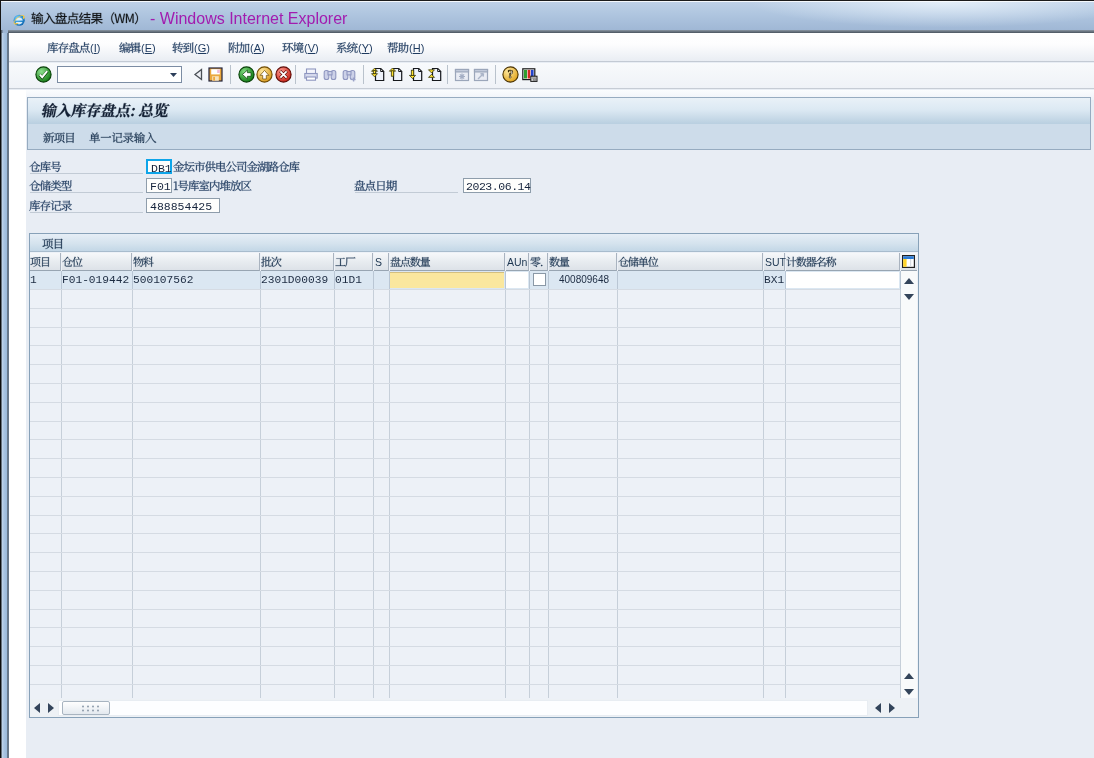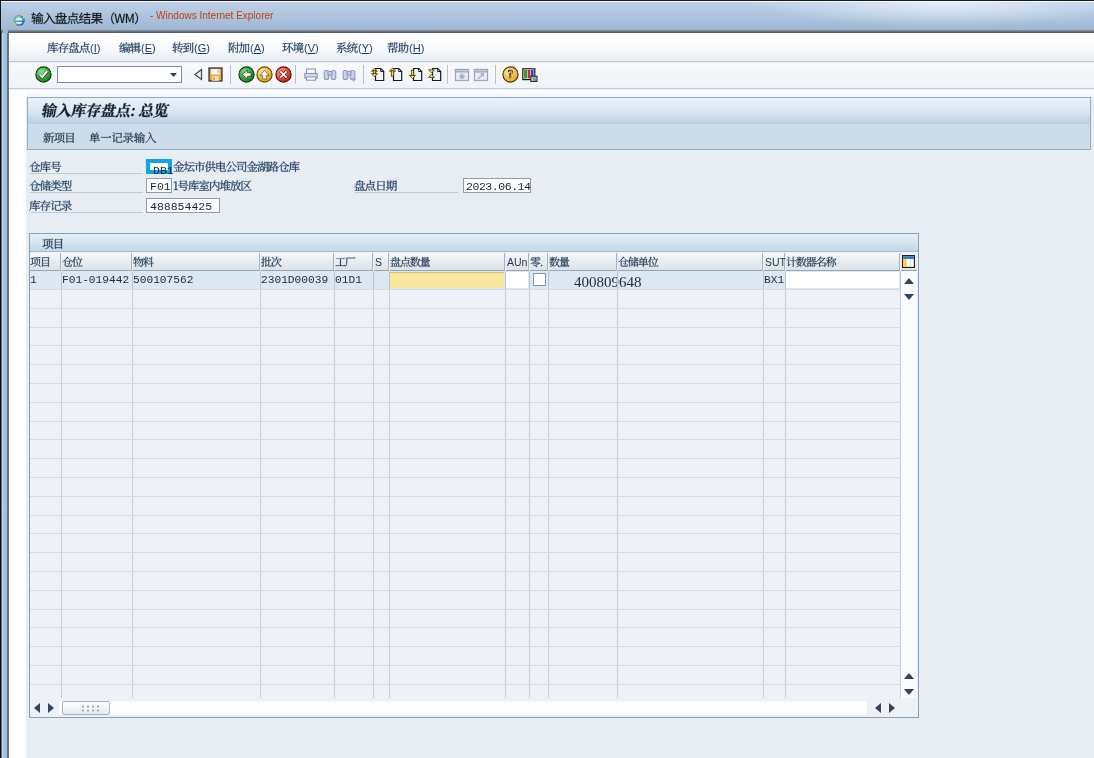--- a/index.html
+++ b/index.html
@@ -11,21 +11,21 @@
     <div style="position:absolute;left:0px;top:30px;width:8px;height:3px;background:linear-gradient(90deg,#10100f,#9db5d3 40%,#9db5d3)"></div>
     <div style="position:absolute;left:0px;top:0px;width:1094px;height:1px;background:#1b1b1b"></div>
     <div style="position:absolute;left:1px;top:1px;width:1093px;height:1px;background:rgba(250,252,254,0.9)"></div>
     <div style="position:absolute;left:0px;top:33px;width:9px;height:725px;background:linear-gradient(90deg,#0c0c0c 0px,#0c0c0c 1px,#c2d6ec 2px,#a9c4e1 4px,#9dbbdb 6.5px,#68788a 7.5px,#68788a 9px)"></div>
     <div style="position:absolute;left:0px;top:0px;width:1px;height:33px;background:#151515"></div>
     <div style="position:absolute;left:31px;top:11px">
       <svg width="116" height="15" style="overflow:visible">
         <path fill="#15181c" stroke="#15181c" stroke-width="0.2" d="M9.2 6.4V10.9H10.0V6.4ZM10.8 5.9V11.9C10.8 12.1 10.8 12.1 10.7 12.1C10.5 12.1 10 12.1 9.4 12.1C9.5 12.3 9.6 12.7 9.7 12.9C10.4 12.9 10.9 12.9 11.2 12.8C11.5 12.6 11.6 12.4 11.6 11.9V5.9ZM0.9 7.8C1 7.7 1.4 7.7 1.8 7.7H2.8V9.4C1.9 9.6 1.1 9.8 0.5 9.9L0.7 10.8L2.8 10.3V13.0H3.6V10.1L4.6 9.8L4.6 9.0L3.6 9.2V7.7H4.6V6.8H3.6V4.9H2.8V6.8H1.7C2 5.9 2.3 4.9 2.6 3.8H4.6V2.9H2.7C2.8 2.5 2.9 2 3 1.6L2.1 1.4C2 1.9 2 2.4 1.9 2.9H0.6V3.8H1.7C1.5 4.8 1.3 5.7 1.1 6.0C1 6.6 0.8 7 0.6 7.0C0.7 7.3 0.8 7.7 0.9 7.8ZM8.3 1.4C7.5 2.7 5.9 3.9 4.4 4.7C4.6 4.8 4.9 5.1 5 5.4C5.3 5.2 5.7 5 6 4.8V5.3H10.7V4.7C11 4.9 11.3 5.1 11.7 5.2C11.8 5 12 4.7 12.3 4.5C10.9 3.9 9.8 3.2 8.8 2.1L9.1 1.7ZM6.4 4.5C7.1 4 7.7 3.4 8.3 2.8C8.9 3.5 9.6 4 10.4 4.5ZM7.7 6.9V7.9H6.0V6.9ZM5.2 6.1V13.0H6.0V10.4H7.7V12.0C7.7 12.1 7.7 12.2 7.6 12.2C7.5 12.2 7.2 12.2 6.8 12.2C6.9 12.4 7 12.7 7 12.9C7.5 12.9 7.9 12.9 8.2 12.8C8.5 12.7 8.5 12.4 8.5 12.0V6.1ZM6 8.6H7.7V9.6H6.0ZM15.6 2.5C16.4 3.1 17.1 3.8 17.6 4.6C16.8 8.1 15.3 10.7 12.4 12.2C12.7 12.3 13.1 12.7 13.3 12.9C15.8 11.4 17.5 9.1 18.4 5.8C19.8 8.4 20.7 11.3 23.6 12.9C23.6 12.6 23.9 12.1 24 11.8C19.9 9.3 20.2 4.6 16.2 1.7ZM28.7 6.6C29.4 7 30.3 7.6 30.7 8.0L31.2 7.4C30.8 7 29.9 6.4 29.2 6.1ZM29.6 1.3C29.6 1.6 29.4 2 29.2 2.4H26.5V4.6L26.5 5.1H24.4V5.9H26.3C26.1 6.7 25.7 7.5 24.7 8.1C24.9 8.2 25.3 8.5 25.4 8.7C26.6 8 27.1 6.9 27.3 5.9H33.1V7.4C33.1 7.5 33.1 7.6 32.9 7.6C32.7 7.6 32.2 7.6 31.6 7.6C31.7 7.8 31.8 8.1 31.9 8.4C32.7 8.4 33.3 8.4 33.6 8.2C34 8.1 34.1 7.8 34.1 7.4V5.9H35.8V5.1H34.1V2.4H30.3L30.7 1.5ZM28.8 3.8C29.5 4.2 30.3 4.7 30.7 5.1H27.4L27.4 4.6V3.1H33.1V5.1H30.7L31.2 4.5C30.8 4.1 29.9 3.6 29.3 3.3ZM25.8 8.7V11.8H24.4V12.7H35.8V11.8H34.4V8.7ZM26.7 11.8V9.5H28.4V11.8ZM29.2 11.8V9.5H30.9V11.8ZM31.8 11.8V9.5H33.5V11.8ZM38.7 6.1H45.3V8.4H38.7ZM40 10.4C40.1 11.2 40.2 12.3 40.2 12.9L41.2 12.8C41.2 12.2 41.1 11.1 40.9 10.3ZM42.6 10.4C43 11.2 43.3 12.2 43.5 12.9L44.4 12.6C44.2 12 43.8 11 43.4 10.2ZM45.2 10.3C45.8 11.1 46.5 12.2 46.8 12.9L47.7 12.5C47.4 11.8 46.6 10.8 46 10.0ZM37.9 10.0C37.5 11 36.9 12 36.2 12.6L37.1 13.0C37.8 12.3 38.4 11.3 38.8 10.3ZM37.8 5.2V9.3H46.2V5.2H42.4V3.6H47.2V2.8H42.4V1.4H41.4V5.2ZM48 11.3 48.2 12.3C49.5 12 51.1 11.7 52.7 11.3L52.6 10.4C51 10.8 49.2 11.1 48 11.3ZM48.3 6.6C48.5 6.5 48.8 6.5 50.4 6.3C49.8 7.1 49.3 7.7 49.1 7.9C48.7 8.4 48.4 8.7 48.1 8.8C48.2 9 48.3 9.5 48.4 9.7C48.7 9.5 49.1 9.4 52.7 8.8C52.6 8.6 52.6 8.2 52.6 7.9L49.8 8.4C50.8 7.3 51.8 6 52.7 4.6L51.8 4.1C51.6 4.5 51.3 5 51 5.4L49.3 5.6C50.1 4.5 50.8 3.2 51.4 1.9L50.4 1.5C49.9 3 49 4.5 48.7 4.9C48.4 5.3 48.2 5.6 48 5.7C48.1 5.9 48.3 6.4 48.3 6.6ZM55.7 1.4V3.1H52.7V4.0H55.7V6.0H53.1V6.9H59.3V6.0H56.6V4.0H59.5V3.1H56.6V1.4ZM53.4 8.2V13.0H54.3V12.5H58.0V12.9H59.0V8.2ZM54.3 11.6V9.0H58.0V11.6ZM61.5 2.0V7.0H65.3V8.1H60.3V9.0H64.5C63.4 10.2 61.6 11.3 60 11.8C60.2 12 60.5 12.4 60.6 12.6C62.3 12 64.1 10.8 65.3 9.4V13.0H66.3V9.3C67.6 10.7 69.4 11.9 71 12.5C71.2 12.3 71.5 11.9 71.7 11.7C70.1 11.2 68.2 10.1 67.1 9.0H71.3V8.1H66.3V7.0H70.2V2.0ZM62.5 4.9H65.3V6.2H62.5ZM66.3 4.9H69.2V6.2H66.3ZM62.5 2.8H65.3V4.1H62.5ZM66.3 2.8H69.2V4.1H66.3ZM80.2 7.2C80.2 9.7 81.2 11.7 82.7 13.2L83.4 12.8C82 11.3 81.1 9.5 81.1 7.2C81.1 5 82 3.1 83.4 1.6L82.7 1.2C81.2 2.8 80.2 4.8 80.2 7.2ZM85.6 12.0H87.0L88.3 6.4C88.5 5.7 88.7 5 88.8 4.3H88.9C89 5 89.1 5.7 89.3 6.4L90.7 12.0H92.1L94 2.8H92.9L91.9 7.8C91.8 8.8 91.6 9.8 91.4 10.8H91.3C91.1 9.8 90.9 8.8 90.7 7.8L89.4 2.8H88.3L87.1 7.8C86.8 8.8 86.6 9.8 86.4 10.8H86.3C86.2 9.8 86 8.8 85.8 7.8L84.8 2.8H83.6ZM94.9 12.0H96.0V6.9C96 6.1 95.9 5 95.8 4.2H95.9L96.6 6.3L98.4 11.1H99.2L100.9 6.3L101.6 4.2H101.7C101.6 5 101.5 6.1 101.5 6.9V12.0H102.6V2.8H101.2L99.5 7.7C99.2 8.3 99.1 9 98.8 9.6H98.8C98.5 9 98.3 8.3 98.1 7.7L96.3 2.8H94.9ZM107 7.2C107 4.8 106 2.8 104.5 1.2L103.8 1.6C105.2 3.1 106.1 5 106.1 7.2C106.1 9.5 105.2 11.3 103.8 12.8L104.5 13.2C106 11.7 107 9.7 107 7.2Z"></path>
       </svg>
     </div>
-    <div style="position:absolute;left:150px;top:10px;font-size:10px;color:#c2410c;letter-spacing:0px"> - Windows Internet Explorer</div>
+    <div style="position:absolute;left:150px;top:10px;font-size:16px;color:#a21caf;letter-spacing:0px"> - Windows Internet Explorer</div>
     <div style="position:absolute;left:12px;top:13px">
       <svg width="14" height="14" viewBox="0 0 17 17">
         <defs>
           <radialGradient id="ieg" cx="35%" cy="30%" r="80%">
             <stop offset="0%" stop-color="#7ecef8"></stop>
             <stop offset="55%" stop-color="#2a8fd4"></stop>
             <stop offset="100%" stop-color="#0a5ea8"></stop>
           </radialGradient>
         </defs>
         <circle cx="8.7" cy="8.8" r="6.8" fill="url(#ieg)"></circle>
@@ -286,21 +286,21 @@
         <path fill="#1e3a5f" stroke="#1e3a5f" stroke-width="0.25" d="M6.6 1.9 5.5 1.4C4.5 3.2 2.5 5.4 0.4 6.7L0.5 6.8C1.3 6.4 2.1 5.9 2.9 5.4V10.6C2.9 11.4 3.2 11.6 4.6 11.6H6.8C9.8 11.6 10.3 11.4 10.3 11.0C10.3 10.8 10.2 10.7 9.8 10.7L9.8 8.9H9.7C9.5 9.7 9.3 10.3 9.2 10.6C9.2 10.7 9.1 10.8 8.9 10.8C8.6 10.8 7.8 10.8 6.8 10.8H4.6C3.8 10.8 3.6 10.7 3.6 10.5V6.1H7.6C7.6 7.6 7.5 8.4 7.3 8.6C7.2 8.6 7.1 8.7 7 8.7C6.8 8.7 6.1 8.6 5.7 8.6V8.8C6 8.8 6.4 8.9 6.6 9.0C6.7 9.1 6.8 9.3 6.8 9.5C7.2 9.5 7.5 9.4 7.8 9.2C8.2 8.9 8.3 8 8.3 6.1C8.6 6.1 8.7 6.1 8.8 6.0L7.9 5.3L7.5 5.7H3.8L2.9 5.3C4.2 4.4 5.2 3.3 6 2.2C6.9 4.2 8.6 5.6 10.5 6.4C10.6 6 10.9 5.8 11.2 5.7L11.2 5.6C9.2 5.1 7.1 3.7 6.1 2.0L6.1 2.0C6.4 2.1 6.5 2 6.6 1.9ZM14.1 2 14 2.1C14.3 2.6 14.7 3.3 14.8 3.9C15.5 4.5 16.2 3 14.1 2.0ZM15.2 5.3C15.4 5.2 15.5 5.2 15.6 5.1L14.9 4.4L14.6 4.8H13.3L13.4 5.1H14.5V9.8C14.5 10 14.4 10.1 14.1 10.3L14.6 11.2C14.7 11.1 14.8 11 14.9 10.8C15.5 10.1 16.2 9.4 16.5 9.1L16.4 8.9L15.2 9.7ZM13.2 4.5 12.8 4.3C13.1 3.6 13.4 2.8 13.6 1.9C13.8 1.9 14 1.8 14 1.7L12.9 1.4C12.5 3.5 11.8 5.7 11 7.2L11.2 7.3C11.5 6.8 11.9 6.3 12.2 5.7V11.9H12.3C12.6 11.9 12.9 11.7 12.9 11.6V4.7C13.1 4.7 13.2 4.6 13.2 4.5ZM19.3 2.6 18.8 3.2H18.3V1.7C18.6 1.7 18.7 1.6 18.7 1.5L17.6 1.4V3.2H16.0L16.1 3.5H17.6V5.4H15.7L15.8 5.8H18.2C17.9 6.1 17.5 6.4 17.2 6.7L16.9 6.6V6.9C16.4 7.3 15.9 7.7 15.4 8.0L15.5 8.2C16 7.9 16.5 7.7 16.9 7.4V11.9H17.1C17.4 11.9 17.6 11.7 17.6 11.6V11.0H20.1V11.7H20.2C20.5 11.7 20.8 11.5 20.9 11.5V7.4C21.1 7.4 21.3 7.3 21.3 7.2L20.4 6.5L20 6.9H17.8L17.6 6.9C18.1 6.5 18.5 6.2 18.9 5.8H21.6C21.8 5.8 21.9 5.7 21.9 5.6C21.5 5.2 21 4.8 21 4.8L20.5 5.4H19.3C20.1 4.6 20.7 3.8 21.2 3.0C21.4 3 21.5 3 21.6 2.9L20.6 2.4C20.4 2.7 20.3 3 20.1 3.3C19.8 2.9 19.3 2.6 19.3 2.6ZM17.6 10.7V9.1H20.1V10.7ZM17.6 8.8V7.3H20.1V8.8ZM18.5 5.4H18.3V3.5H19.8L19.9 3.5C19.5 4.1 19.1 4.8 18.5 5.4ZM23.5 1.8 23.4 1.9C23.9 2.3 24.6 3.1 24.8 3.7C25.6 4.1 26.1 2.5 23.5 1.8ZM31 3.3 30.5 4.0H28.3C29 3.4 29.7 2.8 30.2 2.3C30.4 2.4 30.6 2.3 30.7 2.2L29.7 1.6C29.2 2.3 28.5 3.3 27.9 4.0H27.3V1.8C27.6 1.7 27.7 1.6 27.7 1.5L26.5 1.4V4.0H21.9L22 4.3H25.8C24.8 5.4 23.4 6.5 21.8 7.2L21.9 7.4C23.7 6.8 25.4 5.8 26.5 4.6V6.9H26.7C27 6.9 27.3 6.7 27.3 6.7V4.8C28.5 5.3 30.1 6.3 30.8 7.0C31.8 7.3 31.8 5.5 27.3 4.5V4.3H31.7C31.9 4.3 32 4.2 32 4.1C31.6 3.8 31 3.3 31 3.3ZM31.2 7.6 30.6 8.3H27.0C27.1 8 27.1 7.8 27.1 7.5C27.4 7.5 27.5 7.4 27.5 7.2L26.4 7.1C26.4 7.5 26.3 7.9 26.2 8.3H21.7L21.8 8.6H26.2C25.8 9.9 24.8 10.9 21.6 11.6L21.7 11.9C25.6 11.1 26.6 10.1 27 8.6H27.1C27.9 10.5 29.4 11.4 31.7 11.9C31.8 11.6 32 11.3 32.3 11.2L32.3 11.1C30 10.8 28.3 10.1 27.4 8.6H31.9C32.1 8.6 32.2 8.6 32.2 8.4C31.8 8.1 31.2 7.6 31.2 7.6ZM39 1.9V6.3H39.1C39.4 6.3 39.7 6.1 39.7 6.0V2.4C40 2.3 40.1 2.2 40.1 2.1ZM41.5 1.4V6.7C41.5 6.8 41.4 6.9 41.3 6.9C41.1 6.9 40.1 6.8 40.1 6.8V7.0C40.6 7 40.8 7.1 40.9 7.3C41.1 7.4 41.1 7.6 41.1 7.8C42.1 7.7 42.2 7.3 42.2 6.7V1.8C42.5 1.8 42.6 1.7 42.6 1.5ZM36.1 2.5V4.4H34.6L34.6 3.8V2.5ZM32.3 4.4 32.4 4.7H33.9C33.8 5.7 33.4 6.8 32.2 7.7L32.4 7.8C34 7 34.4 5.8 34.6 4.7H36.1V7.6H36.2C36.5 7.6 36.8 7.5 36.8 7.4V4.7H38.3C38.4 4.7 38.6 4.7 38.6 4.5C38.2 4.2 37.7 3.7 37.7 3.7L37.1 4.4H36.8V2.5H38.1C38.3 2.5 38.4 2.4 38.4 2.3C38.1 1.9 37.5 1.5 37.5 1.5L37 2.1H32.6L32.7 2.5H33.9V3.8L33.9 4.4ZM32.3 11.3 32.4 11.6H42.5C42.7 11.6 42.8 11.5 42.8 11.4C42.4 11.1 41.7 10.6 41.7 10.6L41.2 11.3H37.9V9.1H41.5C41.7 9.1 41.8 9.1 41.8 9.0C41.4 8.6 40.8 8.1 40.8 8.1L40.3 8.8H37.9V7.7C38.2 7.7 38.3 7.6 38.3 7.4L37.2 7.3V8.8H33.4L33.5 9.1H37.2V11.3Z"></path>
       </svg>
     </div>
     <div style="position:absolute;left:30px;top:178px;width:113px;height:15px;border-bottom:1px solid #c2cbd5"></div>
     <div style="position:absolute;left:29px;top:199px">
       <svg width="43" height="13" style="overflow:visible">
         <path fill="#1e3a5f" stroke="#1e3a5f" stroke-width="0.25" d="M5.3 1.3 5.2 1.4C5.6 1.7 6 2.2 6.2 2.6C7 3.1 7.5 1.6 5.3 1.3ZM6.4 3.6 5.3 3.2C5.2 3.6 5 4.1 4.8 4.6H2.8L2.9 5.0H4.6C4.3 5.7 4 6.4 3.7 6.9C3.5 7 3.3 7.1 3.1 7.1L3.9 7.8L4.3 7.4H6.5V9.1H2.6L2.7 9.4H6.5V11.9H6.7C7.1 11.9 7.3 11.7 7.3 11.7V9.4H10.8C10.9 9.4 11 9.4 11.1 9.2C10.7 8.9 10.1 8.4 10.1 8.4L9.5 9.1H7.3V7.4H9.9C10.1 7.4 10.2 7.4 10.2 7.3C9.9 6.9 9.3 6.5 9.3 6.5L8.8 7.1H7.3V5.7C7.6 5.6 7.7 5.5 7.7 5.4L6.5 5.2V7.1H4.4C4.7 6.5 5.1 5.7 5.4 5.0H10.3C10.5 5 10.6 4.9 10.6 4.8C10.2 4.4 9.6 4 9.6 4.0L9.1 4.6H5.6L5.9 3.8C6.2 3.8 6.3 3.7 6.4 3.6ZM10.1 2.1 9.5 2.8H2.5L1.6 2.4V6.0C1.6 8 1.5 10.1 0.4 11.8L0.6 11.9C2.2 10.2 2.4 7.9 2.4 6.0V3.1H10.8C11 3.1 11.1 3.1 11.1 2.9C10.7 2.6 10.1 2.1 10.1 2.1ZM20.4 2.5 19.8 3.2H15.4C15.6 2.8 15.8 2.3 15.9 1.9C16.2 1.9 16.3 1.9 16.4 1.7L15.2 1.4C15 1.9 14.8 2.6 14.6 3.2H11.4L11.5 3.6H14.4C13.7 5.3 12.6 7 11.1 8.2L11.2 8.3C12 7.8 12.6 7.3 13.2 6.7V11.9H13.3C13.6 11.9 13.9 11.6 13.9 11.5V6.1C14.1 6.1 14.2 6 14.2 5.9L13.9 5.8C14.4 5.1 14.9 4.3 15.2 3.6H21.1C21.3 3.6 21.4 3.5 21.4 3.4C21 3 20.4 2.5 20.4 2.5ZM20.3 7.1 19.8 7.8H18.2V7.0C18.5 7 18.6 6.9 18.6 6.7L18.4 6.7C19.1 6.3 19.8 5.8 20.3 5.4C20.5 5.4 20.7 5.4 20.8 5.3L19.9 4.5L19.4 5.0H15.2L15.3 5.3H19.3C18.9 5.7 18.4 6.3 18 6.7L17.5 6.6V7.8H14.5L14.6 8.1H17.5V10.8C17.5 10.9 17.4 11 17.2 11.0C17 11 15.7 10.9 15.7 10.9V11.1C16.3 11.1 16.6 11.2 16.7 11.4C16.9 11.5 17 11.7 17 11.9C18.1 11.8 18.2 11.4 18.2 10.8V8.1H21.0C21.2 8.1 21.3 8 21.3 7.9C21 7.6 20.3 7.1 20.3 7.1ZM22.8 1.4 22.6 1.5C23.2 2 23.9 2.9 24.1 3.6C25 4.1 25.5 2.4 22.8 1.4ZM24.1 4.9C24.3 4.9 24.5 4.8 24.5 4.7L23.8 4.1L23.4 4.5H21.7L21.8 4.8H23.4V9.9C23.4 10.1 23.3 10.2 23 10.4L23.5 11.3C23.6 11.3 23.7 11.1 23.8 10.9C24.6 10.1 25.4 9.3 25.8 8.8L25.7 8.7L24.1 9.8ZM26.2 5.5V10.7C26.2 11.4 26.5 11.5 27.6 11.5H29.4C31.8 11.5 32.3 11.4 32.3 11.0C32.3 10.9 32.2 10.8 31.9 10.7L31.9 9.0H31.7C31.6 9.8 31.4 10.4 31.3 10.7C31.3 10.8 31.2 10.8 31 10.9C30.8 10.9 30.2 10.9 29.4 10.9H27.7C27 10.9 26.9 10.8 26.9 10.6V6.3H30.5V7.1H30.6C30.8 7.1 31.2 7 31.2 6.9V2.8C31.5 2.8 31.7 2.7 31.7 2.6L30.8 1.8L30.3 2.3H25.5L25.6 2.7H30.5V5.9H27.1L26.2 5.5ZM33.9 6.3 33.7 6.4C34.3 6.8 35.1 7.6 35.3 8.2C36.2 8.7 36.7 7 33.9 6.3ZM41.8 4.8 41.2 5.5H40.5L40.6 2.4C40.8 2.4 40.9 2.3 41 2.2L40.2 1.5L39.8 2.0H33.7L33.8 2.3H39.8L39.8 3.7H34.1L34.2 4.1H39.8L39.7 5.5H32.3L32.4 5.8H37.1V8.1C35.1 9 33.2 9.8 32.4 10.1L33.1 11.0C33.2 10.9 33.3 10.8 33.3 10.7C35 9.7 36.2 9 37.1 8.3V10.8C37.1 10.9 37.1 11 36.9 11.0C36.6 11 35.4 10.9 35.4 10.9V11.1C36 11.1 36.3 11.2 36.4 11.4C36.6 11.5 36.7 11.7 36.7 11.9C37.8 11.8 37.9 11.4 37.9 10.8V6.3C38.7 8.9 40.3 10.2 42.1 11.1C42.3 10.8 42.5 10.6 42.8 10.5L42.8 10.4C41.7 10 40.4 9.3 39.4 8.3C40.2 7.9 41 7.4 41.5 6.9C41.7 7 41.8 7 41.9 6.9L41 6.3C40.6 6.8 39.9 7.6 39.2 8.1C38.7 7.5 38.2 6.8 37.9 5.8H42.5C42.7 5.8 42.8 5.8 42.8 5.7C42.4 5.3 41.8 4.8 41.8 4.8Z"></path>
       </svg>
     </div>
     <div style="position:absolute;left:30px;top:198px;width:113px;height:15px;border-bottom:1px solid #c2cbd5"></div>
-    <div style="position:absolute;left:146px;top:159px;width:26px;height:15px;background:#fefefc;border:4px solid #0ea5e9;font-family:'Liberation Mono',monospace;font-size:11.5px;color:#16243c;line-height:13px;padding:1px 0 0 3px;">DB1</div>
+    <div style="position:absolute;left:146px;top:159px;width:26px;height:15px;background:#fefefc;border:2px solid #0ea5e9;font-family:'Liberation Mono',monospace;font-size:11.5px;color:#16243c;line-height:13px;padding:1px 0 0 3px;">DB1</div>
     <div style="position:absolute;left:146px;top:178px;width:26px;height:15px;background:#fefefc;border:1px solid #8e9dab;font-family:'Liberation Mono',monospace;font-size:11.5px;color:#16243c;line-height:13px;padding:1px 0 0 3px;">F01</div>
     <div style="position:absolute;left:146px;top:198px;width:74px;height:15px;background:#fefefc;border:1px solid #8e9dab;font-family:'Liberation Mono',monospace;font-size:11.5px;color:#16243c;line-height:13px;padding:1px 0 0 3px;">488854425</div>
     <div style="position:absolute;left:173px;top:160px">
       <svg width="127" height="13" style="overflow:visible">
         <path fill="#1e3a5f" stroke="#1e3a5f" stroke-width="0.25" d="M2.6 8.2 2.5 8.3C2.9 8.9 3.4 9.8 3.4 10.6C4.1 11.3 4.9 9.6 2.6 8.2ZM8.1 8.1C7.8 9.1 7.3 10.1 6.9 10.7L7.1 10.9C7.7 10.3 8.3 9.5 8.8 8.8C9.1 8.8 9.2 8.7 9.2 8.6ZM6 2.0C6.8 3.6 8.6 5.1 10.4 6.0C10.5 5.7 10.8 5.5 11.1 5.4L11.1 5.2C9.1 4.4 7.2 3.2 6.2 1.8C6.5 1.8 6.6 1.7 6.6 1.6L5.3 1.3C4.6 2.9 2.3 5.2 0.3 6.3L0.4 6.4C2.6 5.4 4.9 3.6 6 2.0ZM0.7 11.2 0.7 11.6H10.6C10.7 11.6 10.8 11.5 10.9 11.4C10.5 11 9.8 10.5 9.8 10.5L9.2 11.2H6.1V7.7H10.1C10.3 7.7 10.4 7.7 10.4 7.5C10 7.2 9.4 6.7 9.4 6.7L8.8 7.4H6.1V5.5H8.2C8.4 5.5 8.5 5.5 8.5 5.4C8.1 5 7.5 4.6 7.5 4.6L7 5.2H2.8L2.9 5.5H5.3V7.4H1.2L1.3 7.7H5.3V11.2ZM20.6 5 20.1 5.6H14.5L14.6 6.0H21.3C21.5 6 21.6 5.9 21.6 5.8C21.3 5.4 20.6 5 20.6 5.0ZM20 2.1 19.5 2.7H15.3L15.4 3.1H20.7C20.9 3.1 21 3 21 2.9C20.7 2.5 20 2.1 20 2.1ZM19.1 7.9 18.9 8.0C19.3 8.6 19.8 9.4 20.2 10.2C18.2 10.4 16.3 10.5 15.1 10.6C16.2 9.5 17.5 7.9 18.1 6.7C18.3 6.8 18.5 6.7 18.5 6.6L17.4 6.0C17 7.2 15.7 9.5 14.7 10.5C14.6 10.6 14.4 10.6 14.4 10.6L14.9 11.6C15 11.6 15 11.5 15.1 11.3C17.2 11 19.1 10.7 20.3 10.4C20.5 10.9 20.7 11.3 20.7 11.7C21.6 12.4 22.2 10.3 19.1 7.9ZM14.3 4 13.8 4.6H13.4V2.1C13.7 2 13.8 1.9 13.8 1.8L12.7 1.6V4.6H11.0L11.1 5.0H12.7V8.9C11.9 9.1 11.3 9.3 10.9 9.3L11.4 10.3C11.5 10.3 11.6 10.2 11.6 10.1C13.2 9.4 14.4 8.8 15.2 8.5L15.2 8.3L13.4 8.7V5.0H14.9C15.1 5 15.2 4.9 15.2 4.8C14.9 4.4 14.3 4 14.3 4.0ZM25.7 1.4 25.6 1.4C26 1.8 26.6 2.5 26.7 3.1C27.6 3.6 28.2 1.9 25.7 1.4ZM31 2.5 30.4 3.2H21.5L21.6 3.6H26.3V5.2H23.8L23 4.8V10.3H23.2C23.5 10.3 23.8 10.2 23.8 10.1V5.5H26.3V11.9H26.5C26.9 11.9 27.1 11.7 27.1 11.6V5.5H29.7V9.3C29.7 9.4 29.7 9.5 29.5 9.5C29.2 9.5 28 9.4 28 9.4V9.6C28.6 9.6 28.9 9.7 29 9.8C29.2 10 29.2 10.2 29.3 10.4C30.3 10.3 30.5 9.9 30.5 9.3V5.6C30.7 5.6 30.9 5.5 31 5.4L30 4.7L29.6 5.2H27.1V3.6H31.7C31.9 3.6 32 3.5 32 3.4C31.6 3 31 2.5 31 2.5ZM37.2 8.5C36.7 9.6 35.7 10.9 34.5 11.8L34.7 11.9C36 11.3 37.2 10.1 37.9 9.2C38.1 9.3 38.2 9.2 38.3 9.1ZM39.4 8.7 39.2 8.8C40.1 9.5 41.3 10.8 41.6 11.8C42.6 12.4 43.1 10.3 39.4 8.7ZM39.6 1.5V4.2H37.3V1.9C37.6 1.9 37.7 1.8 37.8 1.6L36.6 1.5V4.2H35.0L35.1 4.5H36.6V7.6H34.7L34.8 8.0H42.4C42.6 8 42.7 7.9 42.7 7.8C42.3 7.4 41.7 6.9 41.7 6.9L41.2 7.6H40.3V4.5H42.2C42.3 4.5 42.4 4.5 42.5 4.4C42.1 4 41.5 3.5 41.5 3.5L41 4.2H40.3V1.9C40.6 1.9 40.7 1.8 40.7 1.6ZM37.3 4.5H39.6V7.6H37.3ZM34.5 1.4C33.9 3.6 32.9 5.9 31.9 7.3L32 7.4C32.5 6.9 33.1 6.2 33.5 5.5V11.9H33.7C33.9 11.9 34.2 11.7 34.3 11.6V5.0C34.5 5 34.6 4.9 34.6 4.8L34.1 4.6C34.5 3.8 34.9 2.9 35.2 2.0C35.5 2 35.7 1.9 35.7 1.7ZM47 5.8H44.2V3.7H47.0ZM47 6.2V8.2H44.2V6.2ZM47.8 5.8V3.7H50.8V5.8ZM47.8 6.2H50.8V8.2H47.8ZM44.2 9.1V8.5H47.0V10.5C47 11.3 47.4 11.6 48.6 11.6H50.2C52.6 11.6 53.1 11.5 53.1 11.0C53.1 10.9 53 10.8 52.7 10.7L52.7 8.9H52.5C52.4 9.8 52.2 10.4 52.1 10.6C52 10.7 52 10.8 51.8 10.8C51.5 10.8 51 10.9 50.2 10.9H48.6C47.9 10.9 47.8 10.7 47.8 10.3V8.5H50.8V9.2H50.9C51.2 9.2 51.5 9 51.5 8.9V3.8C51.8 3.7 52 3.7 52 3.6L51.1 2.8L50.7 3.3H47.8V1.8C48.1 1.7 48.2 1.6 48.2 1.5L47 1.3V3.3H44.3L43.5 2.9V9.3H43.6C43.9 9.3 44.2 9.1 44.2 9.1ZM57.6 2.1 56.5 1.6C55.6 3.8 54.2 5.9 52.9 7.2L53 7.3C54.6 6.2 56.1 4.4 57.1 2.3C57.4 2.4 57.5 2.3 57.6 2.1ZM59.5 7.7 59.4 7.8C60 8.5 60.6 9.4 61.1 10.2C58.8 10.5 56.5 10.6 55.1 10.7C56.4 9.3 57.7 7.4 58.4 6.0C58.7 6 58.9 5.9 58.9 5.8L57.7 5.2C57.2 6.7 55.8 9.4 54.8 10.5C54.7 10.6 54.3 10.7 54.3 10.7L54.8 11.7C54.8 11.6 54.9 11.6 55 11.4C57.5 11.1 59.7 10.8 61.3 10.5C61.5 10.9 61.6 11.3 61.7 11.7C62.7 12.4 63.2 10.1 59.5 7.7ZM60.3 1.8 59.5 1.5 59.4 1.6C60 4.1 61.1 5.8 63 6.9C63.1 6.7 63.4 6.4 63.7 6.4L63.7 6.3C61.9 5.5 60.6 3.9 59.9 2.3C60.1 2.1 60.2 1.9 60.3 1.8ZM63.7 4 63.8 4.3H71.0C71.2 4.3 71.3 4.3 71.3 4.1C70.9 3.8 70.3 3.3 70.3 3.3L69.8 4.0ZM64 2 64.1 2.4H72.3V10.6C72.3 10.8 72.2 10.9 71.9 10.9C71.6 10.9 70 10.8 70 10.8V11.0C70.7 11.1 71 11.2 71.3 11.3C71.5 11.4 71.6 11.6 71.6 11.9C72.9 11.8 73 11.3 73 10.7V2.5C73.3 2.5 73.4 2.4 73.5 2.3L72.5 1.5L72.2 2.0ZM69 6.2V8.9H65.6V6.2ZM64.9 5.9V10.6H65.0C65.3 10.6 65.6 10.4 65.6 10.3V9.2H69.0V10.2H69.1C69.3 10.2 69.7 10 69.7 9.9V6.3C70 6.3 70.1 6.2 70.2 6.1L69.3 5.4L68.9 5.9H65.7L64.9 5.5ZM76.1 8.2 76 8.3C76.4 8.9 76.9 9.8 76.9 10.6C77.6 11.3 78.4 9.6 76.1 8.2ZM81.6 8.1C81.3 9.1 80.8 10.1 80.4 10.7L80.6 10.9C81.2 10.3 81.8 9.5 82.3 8.8C82.6 8.8 82.7 8.7 82.7 8.6ZM79.5 2.0C80.3 3.6 82.1 5.1 83.9 6.0C84 5.7 84.3 5.5 84.6 5.4L84.6 5.2C82.6 4.4 80.7 3.2 79.7 1.8C80 1.8 80.1 1.7 80.1 1.6L78.8 1.3C78.1 2.9 75.8 5.2 73.8 6.3L73.9 6.4C76.1 5.4 78.4 3.6 79.5 2.0ZM74.2 11.2 74.2 11.6H84.1C84.2 11.6 84.3 11.5 84.4 11.4C84 11 83.3 10.5 83.3 10.5L82.7 11.2H79.6V7.7H83.6C83.8 7.7 83.9 7.7 83.9 7.5C83.5 7.2 82.9 6.7 82.9 6.7L82.3 7.4H79.6V5.5H81.7C81.9 5.5 82 5.5 82 5.4C81.6 5 81 4.6 81 4.6L80.5 5.2H76.3L76.4 5.5H78.8V7.4H74.7L74.8 7.7H78.8V11.2ZM85.2 1.4 85.1 1.5C85.5 1.8 86.1 2.4 86.3 2.9C87.1 3.4 87.6 1.8 85.2 1.4ZM84.5 4.1 84.4 4.2C84.9 4.5 85.3 5 85.5 5.5C86.3 6 86.8 4.4 84.5 4.1ZM87.4 6.8V11.4H87.5C87.8 11.4 88.1 11.2 88.1 11.2V9.9H90.0V10.6H90.1C90.3 10.6 90.6 10.4 90.6 10.4V7.3C90.8 7.3 91 7.2 91.1 7.1L90.4 6.4L90 6.8H89.4V4.5H91.1C91.2 4.5 91.3 4.4 91.4 4.3C91 3.9 90.5 3.5 90.5 3.5L90 4.1H89.4V1.9C89.7 1.8 89.8 1.7 89.8 1.5L88.7 1.4V4.1H87.2L87.4 3.5L87.2 3.5C85.4 8 85.4 8 85.3 8.3C85.2 8.6 85.1 8.6 85 8.6C84.9 8.6 84.5 8.6 84.5 8.6V8.8C84.7 8.9 84.9 8.9 85.1 9.0C85.3 9.2 85.4 10.1 85.2 11.3C85.2 11.7 85.3 11.9 85.6 11.9C85.9 11.9 86.1 11.6 86.2 11.1C86.2 10.1 85.9 9.6 85.9 9.1C85.9 8.8 85.9 8.4 86 8.1C86.1 7.6 86.7 5.7 87.2 4.2L87.2 4.5H88.7V6.8H88.1L87.4 6.5ZM88.1 9.6V7.1H90.0V9.6ZM93.9 2.5V4.7H92.2V2.5ZM91.5 2.1V6.6C91.5 8.8 91.2 10.5 89.7 11.8L89.9 11.9C91.6 10.9 92 9.4 92.1 7.7H93.9V10.7C93.9 10.9 93.8 10.9 93.6 10.9C93.4 10.9 92.4 10.9 92.4 10.9V11.0C92.9 11.1 93.1 11.2 93.3 11.3C93.4 11.4 93.5 11.6 93.5 11.8C94.5 11.7 94.6 11.4 94.6 10.8V2.6C94.8 2.6 95 2.5 95.1 2.4L94.1 1.7L93.7 2.1H92.3L91.5 1.8ZM93.9 5.0V7.4H92.2L92.2 6.6V5.0ZM101.2 1.4C100.7 3 99.9 4.5 99.1 5.4L99.2 5.5C99.8 5.1 100.4 4.5 100.8 3.9C101.1 4.5 101.4 5 101.8 5.5C100.9 6.5 99.8 7.4 98.5 8.0L98.6 8.2C99.1 8 99.5 7.8 100 7.6V11.9H100.1C100.4 11.9 100.7 11.7 100.7 11.7V11.1H103.5V11.9H103.6C104 11.9 104.3 11.7 104.3 11.6V8.2C104.5 8.1 104.6 8.1 104.7 8.0L103.8 7.3L103.5 7.8H100.8L100.1 7.5C100.9 7 101.6 6.5 102.2 6.0C102.9 6.7 103.8 7.4 105 7.8C105.1 7.5 105.3 7.3 105.6 7.2L105.7 7.1C104.4 6.8 103.4 6.2 102.6 5.5C103.2 4.8 103.7 4 104.1 3.1C104.4 3.1 104.5 3.1 104.6 3.0L103.8 2.2L103.3 2.7H101.5C101.7 2.5 101.8 2.2 101.9 1.9C102.1 2 102.3 1.9 102.3 1.7ZM100.7 10.8V8.1H103.5V10.8ZM103.3 3.0C103 3.8 102.6 4.5 102.1 5.1C101.7 4.7 101.3 4.2 101 3.6C101.1 3.4 101.3 3.2 101.4 3.0ZM98.2 2.5V4.9H96.2V2.5ZM95.5 2.2V5.8H95.6C96 5.8 96.2 5.6 96.2 5.6V5.3H96.9V10.2L96.2 10.4V6.9C96.4 6.8 96.5 6.7 96.5 6.6L95.5 6.5V10.5L94.8 10.7L95.2 11.7C95.3 11.6 95.4 11.5 95.5 11.4C97.2 10.7 98.5 10.2 99.5 9.7L99.5 9.6L97.6 10.0V7.4H99.2C99.3 7.4 99.4 7.3 99.5 7.2C99.1 6.9 98.6 6.4 98.6 6.4L98.1 7.1H97.6V5.3H98.2V5.7H98.3C98.5 5.7 98.9 5.5 98.9 5.5V2.6C99.1 2.6 99.3 2.5 99.4 2.4L98.5 1.7L98.1 2.2H96.4L95.5 1.8ZM111.6 1.9 110.5 1.4C109.5 3.2 107.5 5.4 105.4 6.7L105.5 6.8C106.3 6.4 107.1 5.9 107.9 5.4V10.6C107.9 11.4 108.2 11.6 109.6 11.6H111.8C114.8 11.6 115.3 11.4 115.3 11.0C115.3 10.8 115.2 10.7 114.8 10.7L114.8 8.9H114.7C114.5 9.7 114.3 10.3 114.2 10.6C114.2 10.7 114.1 10.8 113.9 10.8C113.6 10.8 112.8 10.8 111.8 10.8H109.6C108.8 10.8 108.6 10.7 108.6 10.5V6.1H112.6C112.6 7.6 112.5 8.4 112.3 8.6C112.2 8.6 112.1 8.7 112 8.7C111.8 8.7 111.1 8.6 110.7 8.6V8.8C111 8.8 111.4 8.9 111.6 9.0C111.7 9.1 111.8 9.3 111.8 9.5C112.2 9.5 112.5 9.4 112.8 9.2C113.2 8.9 113.3 8 113.3 6.1C113.6 6.1 113.7 6.1 113.8 6.0L112.9 5.3L112.5 5.7H108.8L107.9 5.3C109.2 4.4 110.2 3.3 111 2.2C111.9 4.2 113.6 5.6 115.5 6.4C115.6 6 115.9 5.8 116.2 5.7L116.2 5.6C114.2 5.1 112.1 3.7 111.1 2.0L111.1 2.0C111.4 2.1 111.5 2 111.6 1.9ZM120.8 1.3 120.7 1.4C121.1 1.7 121.5 2.2 121.7 2.6C122.5 3.1 123 1.6 120.8 1.3ZM121.9 3.6 120.8 3.2C120.7 3.6 120.5 4.1 120.3 4.6H118.3L118.4 5.0H120.1C119.8 5.7 119.5 6.4 119.2 6.9C119 7 118.8 7.1 118.6 7.1L119.4 7.8L119.8 7.4H122.0V9.1H118.1L118.2 9.4H122.0V11.9H122.2C122.6 11.9 122.8 11.7 122.8 11.7V9.4H126.3C126.4 9.4 126.5 9.4 126.6 9.2C126.2 8.9 125.6 8.4 125.6 8.4L125 9.1H122.8V7.4H125.4C125.6 7.4 125.7 7.4 125.7 7.3C125.4 6.9 124.8 6.5 124.8 6.5L124.3 7.1H122.8V5.7C123.1 5.6 123.2 5.5 123.2 5.4L122 5.2V7.1H119.9C120.2 6.5 120.6 5.7 120.9 5.0H125.8C126 5 126.1 4.9 126.1 4.8C125.7 4.4 125.1 4 125.1 4.0L124.6 4.6H121.1L121.4 3.8C121.7 3.8 121.8 3.7 121.9 3.6ZM125.6 2.1 125 2.8H118.0L117.1 2.4V6.0C117.1 8 117 10.1 115.9 11.8L116.1 11.9C117.7 10.2 117.9 7.9 117.9 6.0V3.1H126.3C126.5 3.1 126.6 3.1 126.6 2.9C126.2 2.6 125.6 2.1 125.6 2.1Z"></path>
       </svg>
     </div>
     <div style="position:absolute;left:173px;top:179px">
       <svg width="79" height="13" style="overflow:visible">
         <path fill="#1e3a5f" stroke="#1e3a5f" stroke-width="0.25" d="M0.9 11 4.9 11.0V10.7L3.4 10.5L3.4 8.4V4.5L3.4 2.6L3.3 2.5L0.8 3.1V3.5L2.5 3.2V8.4L2.4 10.5L0.9 10.7ZM14.4 5.5 13.9 6.2H5.0L5.1 6.6H7.8C7.7 7 7.4 7.5 7.2 8.0C7 8 6.8 8.1 6.7 8.2L7.5 8.8L7.9 8.5H13.0C12.8 9.6 12.5 10.6 12.1 10.9C12 11 11.9 11 11.6 11.0C11.4 11 10.3 10.9 9.7 10.8L9.7 11.0C10.2 11.1 10.8 11.3 11 11.4C11.2 11.5 11.2 11.7 11.2 11.9C11.8 11.9 12.2 11.8 12.5 11.6C13.1 11.2 13.6 10 13.7 8.6C14 8.5 14.1 8.5 14.2 8.4L13.4 7.7L12.9 8.1H7.9C8.2 7.7 8.4 7 8.6 6.6H15.1C15.3 6.6 15.4 6.5 15.4 6.4C15.1 6 14.4 5.5 14.4 5.5ZM7.7 5.4V4.9H12.7V5.4H12.8C13.1 5.4 13.4 5.3 13.5 5.2V2.4C13.7 2.4 13.9 2.3 13.9 2.2L13 1.5L12.6 1.9H7.7L6.9 1.6V5.6H7.0C7.3 5.6 7.7 5.4 7.7 5.4ZM12.7 2.3V4.5H7.7V2.3ZM20.2 1.3 20.1 1.4C20.5 1.7 21 2.2 21.1 2.6C21.9 3.1 22.4 1.6 20.2 1.3ZM21.3 3.6 20.2 3.2C20.1 3.6 19.9 4.1 19.7 4.6H17.7L17.8 5.0H19.5C19.2 5.7 18.9 6.4 18.6 6.9C18.4 7 18.2 7.1 18 7.1L18.8 7.8L19.2 7.4H21.5V9.1H17.5L17.6 9.4H21.5V11.9H21.6C22 11.9 22.2 11.7 22.2 11.7V9.4H25.7C25.8 9.4 25.9 9.4 26 9.2C25.6 8.9 25 8.4 25 8.4L24.5 9.1H22.2V7.4H24.8C25 7.4 25.1 7.4 25.1 7.3C24.8 6.9 24.2 6.5 24.2 6.5L23.7 7.1H22.2V5.7C22.5 5.6 22.6 5.5 22.6 5.4L21.5 5.2V7.1H19.3C19.6 6.5 20 5.7 20.3 5.0H25.3C25.4 5 25.5 4.9 25.6 4.8C25.2 4.4 24.6 4 24.6 4.0L24 4.6H20.5L20.8 3.8C21.1 3.8 21.2 3.7 21.3 3.6ZM25 2.1 24.4 2.8H17.4L16.5 2.4V6.0C16.5 8 16.4 10.1 15.3 11.8L15.5 11.9C17.2 10.2 17.3 7.9 17.3 6.0V3.1H25.7C25.9 3.1 26 3.1 26 2.9C25.6 2.6 25 2.1 25 2.1ZM30.4 1.3 30.2 1.4C30.6 1.7 31.1 2.2 31.2 2.7C31.9 3.2 32.5 1.6 30.4 1.3ZM33.9 3.9 33.4 4.5H27.4L27.5 4.8H30.3C29.7 5.5 28.6 6.5 27.7 6.9C27.6 6.9 27.4 7 27.4 7.0L27.8 8.0C27.9 7.9 28 7.8 28.1 7.7C30.5 7.5 32.6 7.2 34.1 7.1C34.3 7.3 34.5 7.6 34.6 7.9C35.5 8.4 35.8 6.6 32.8 5.6L32.7 5.7C33.1 6 33.5 6.4 33.9 6.8C31.7 6.9 29.6 7 28.3 7.0C29.3 6.5 30.4 5.8 31.1 5.3C31.3 5.4 31.5 5.3 31.5 5.2L30.9 4.8H34.6C34.7 4.8 34.8 4.8 34.9 4.6C34.5 4.3 33.9 3.9 33.9 3.9ZM31.9 7.6 30.8 7.5V9.1H27.2L27.3 9.4H30.8V11.1H25.9L26 11.5H36.1C36.3 11.5 36.4 11.4 36.4 11.3C36 10.9 35.3 10.4 35.3 10.4L34.8 11.1H31.5V9.4H34.9C35.1 9.4 35.2 9.4 35.2 9.2C34.8 8.9 34.2 8.4 34.2 8.4L33.7 9.1H31.5V7.9C31.8 7.9 31.9 7.8 31.9 7.6ZM27.3 2.3 27.1 2.3C27.2 3.1 26.8 3.7 26.3 4.0C26.1 4.1 26 4.3 26.1 4.6C26.2 4.8 26.6 4.8 26.9 4.6C27.2 4.4 27.5 3.9 27.5 3.2H35.1C35 3.6 35 4.1 34.9 4.4L35 4.5C35.3 4.2 35.7 3.7 36 3.3C36.2 3.3 36.3 3.3 36.4 3.2L35.5 2.4L35 2.9H27.5C27.4 2.7 27.4 2.5 27.3 2.3ZM41.3 1.4C41.3 2.1 41.3 2.8 41.2 3.4H38.1L37.2 3.1V11.9H37.4C37.7 11.9 38 11.7 38 11.6V3.8H41.2C41 5.8 40.4 7.4 38.4 8.7L38.5 8.9C40.3 8 41.2 6.9 41.6 5.5C42.5 6.4 43.6 7.6 43.9 8.6C44.8 9.2 45.3 7 41.7 5.3C41.8 4.8 41.9 4.3 42 3.8H45.5V10.7C45.5 10.8 45.4 10.9 45.2 10.9C44.9 10.9 43.5 10.8 43.5 10.8V11.0C44.1 11.1 44.4 11.2 44.6 11.3C44.8 11.4 44.9 11.6 44.9 11.9C46.1 11.8 46.2 11.3 46.2 10.7V3.9C46.5 3.9 46.6 3.8 46.7 3.7L45.7 3.0L45.3 3.4H42.0C42 2.9 42.1 2.4 42.1 1.8C42.4 1.8 42.5 1.6 42.5 1.5ZM53.6 1.3 53.4 1.4C53.8 1.8 54.2 2.6 54.2 3.2C55 3.9 55.8 2.3 53.6 1.3ZM56.5 2.9 56 3.6H52.3L52.2 3.5C52.4 2.9 52.6 2.4 52.8 1.9C53.1 1.9 53.2 1.9 53.3 1.7L52 1.4C51.7 3 50.9 5.3 49.8 6.8L50 6.9C50.5 6.3 51 5.7 51.5 4.9V11.9H51.6C51.9 11.9 52.2 11.7 52.2 11.7V11.0H57.2C57.4 11 57.5 11 57.5 10.9C57.2 10.5 56.6 10 56.6 10.0L56 10.7H54.8V8.6H56.9C57 8.6 57.1 8.5 57.2 8.4C56.8 8.1 56.2 7.6 56.2 7.6L55.7 8.3H54.8V6.3H56.9C57 6.3 57.1 6.2 57.2 6.1C56.8 5.8 56.2 5.3 56.2 5.3L55.7 5.9H54.8V3.9H57.2C57.4 3.9 57.5 3.9 57.5 3.7C57.1 3.4 56.5 2.9 56.5 2.9ZM52.2 10.7V8.6H54.1V10.7ZM52.2 8.3V6.3H54.1V8.3ZM52.2 5.9V3.9H54.1V5.9ZM49.9 4 49.4 4.7H49.1V2.0C49.4 2 49.5 1.9 49.6 1.7L48.4 1.6V4.7H46.9L47 5.0H48.4V8.8C47.8 9 47.2 9.1 46.9 9.2L47.4 10.2C47.5 10.2 47.6 10.1 47.6 9.9C49.1 9.2 50.2 8.7 51 8.3L50.9 8.1L49.1 8.6V5.0H50.5C50.6 5 50.8 4.9 50.8 4.8C50.5 4.5 49.9 4 49.9 4.0ZM59.3 1.5 59.1 1.5C59.5 2 60 2.8 60.2 3.4C60.9 4 61.6 2.4 59.3 1.5ZM62 3.1 61.4 3.7H57.4L57.5 4.1H58.8C58.9 6.9 58.7 9.5 57.4 11.8L57.5 11.9C58.9 10.3 59.4 8.3 59.5 6.1H61.3C61.2 9 60.9 10.5 60.6 10.8C60.5 10.9 60.4 10.9 60.2 10.9C60 10.9 59.5 10.9 59.1 10.9L59.1 11.0C59.4 11.1 59.7 11.2 59.9 11.3C60 11.4 60 11.6 60 11.9C60.4 11.9 60.8 11.7 61.1 11.4C61.6 10.9 61.9 9.4 62 6.1C62.2 6.1 62.3 6.1 62.4 6.0L61.6 5.2L61.1 5.7H59.5C59.6 5.2 59.6 4.6 59.6 4.1H62.6C62.8 4.1 62.9 4 62.9 3.9C62.6 3.5 62 3.1 62 3.1ZM65.2 1.6 63.9 1.4C63.6 3.4 63 5.4 62.2 6.7L62.3 6.8C62.8 6.4 63.2 5.7 63.6 5.0C63.8 6.4 64.1 7.7 64.7 8.8C63.9 9.9 62.9 10.9 61.5 11.7L61.6 11.9C63.1 11.2 64.2 10.4 65 9.4C65.5 10.4 66.3 11.3 67.3 11.9C67.4 11.6 67.7 11.4 68 11.3L68.1 11.2C66.9 10.7 66 9.9 65.4 8.9C66.3 7.6 66.8 6 67.1 4.3H67.7C67.9 4.3 68 4.2 68 4.1C67.7 3.7 67 3.2 67 3.2L66.5 3.9H64.1C64.4 3.3 64.6 2.6 64.7 1.9C65 1.9 65.1 1.8 65.2 1.6ZM64 4.3H66.2C66 5.7 65.6 7.1 65 8.2C64.4 7.2 64 6 63.8 4.7ZM77.1 1.6 76.6 2.3H69.5L68.6 1.9V10.9C68.5 11 68.4 11.1 68.3 11.2L69.2 11.8L69.5 11.3H78.1C78.3 11.3 78.4 11.3 78.4 11.1C78 10.8 77.4 10.3 77.4 10.3L76.8 11.0H69.4V2.6H77.7C77.9 2.6 78 2.5 78 2.4C77.7 2.1 77.1 1.6 77.1 1.6ZM76.5 3.8 75.3 3.3C74.9 4.2 74.4 5.1 73.9 6.0C73.1 5.4 72.2 4.7 71 4.1L70.8 4.2C71.6 4.8 72.6 5.7 73.5 6.6C72.5 7.9 71.4 9 70.3 9.7L70.5 9.9C71.7 9.2 72.9 8.3 73.9 7.0C74.7 7.8 75.4 8.7 75.8 9.3C76.7 9.8 77 8.6 74.5 6.4C75 5.7 75.5 4.9 76 4.0C76.3 4.1 76.4 4 76.5 3.8Z"></path>
@@ -429,21 +429,21 @@
     <div style="position:absolute;left:30px;top:627px;width:870px;height:1px;background:#d5dbe3"></div>
     <div style="position:absolute;left:30px;top:646px;width:870px;height:1px;background:#d5dbe3"></div>
     <div style="position:absolute;left:30px;top:665px;width:870px;height:1px;background:#d5dbe3"></div>
     <div style="position:absolute;left:30px;top:684px;width:870px;height:1px;background:#d5dbe3"></div>
     <div style="position:absolute;left:30px;top:271px;width:870px;height:18px;background:#dbe7f2"></div>
     <div style="position:absolute;left:30px;top:274px;font-family:'Liberation Mono',monospace;font-size:11.2px;color:#1d2c42">1</div>
     <div style="position:absolute;left:62px;top:274px;font-family:'Liberation Mono',monospace;font-size:11.2px;color:#1d2c42">F01-019442</div>
     <div style="position:absolute;left:133px;top:274px;font-family:'Liberation Mono',monospace;font-size:11.2px;color:#1d2c42">500107562</div>
     <div style="position:absolute;left:261px;top:274px;font-family:'Liberation Mono',monospace;font-size:11.2px;color:#1d2c42">2301D00039</div>
     <div style="position:absolute;left:335px;top:274px;font-family:'Liberation Mono',monospace;font-size:11.2px;color:#1d2c42">01D1</div>
-    <div style="position:absolute;left:574px;top:274px;font-family:Liberation Serif, serif;font-size:15px;color:#1d2c42">400809648</div>
+    <div style="position:absolute;left:559px;top:274px;font-family:Liberation Sans, sans-serif;font-size:10px;color:#1d2c42">400809648</div>
     <div style="position:absolute;left:764px;top:274px;font-family:'Liberation Mono',monospace;font-size:11.2px;color:#1d2c42">BX1</div>
     <div style="position:absolute;left:390px;top:272px;width:114px;height:16px;background:#fae79e;border-top:1px solid #d3bf80"></div>
     <div style="position:absolute;left:506px;top:272px;width:22px;height:16px;background:#fff"></div>
     <div style="position:absolute;left:786px;top:272px;width:113px;height:16px;background:#fff"></div>
     <div style="position:absolute;left:533px;top:273px;width:13px;height:13px;background:#fff;border:1px solid #8a98a6"></div>
     <div style="position:absolute;left:61px;top:271px;width:1px;height:18px;background:#b9c6d4"></div>
     <div style="position:absolute;left:132px;top:271px;width:1px;height:18px;background:#b9c6d4"></div>
     <div style="position:absolute;left:260px;top:271px;width:1px;height:18px;background:#b9c6d4"></div>
     <div style="position:absolute;left:334px;top:271px;width:1px;height:18px;background:#b9c6d4"></div>
     <div style="position:absolute;left:373px;top:271px;width:1px;height:18px;background:#b9c6d4"></div>

